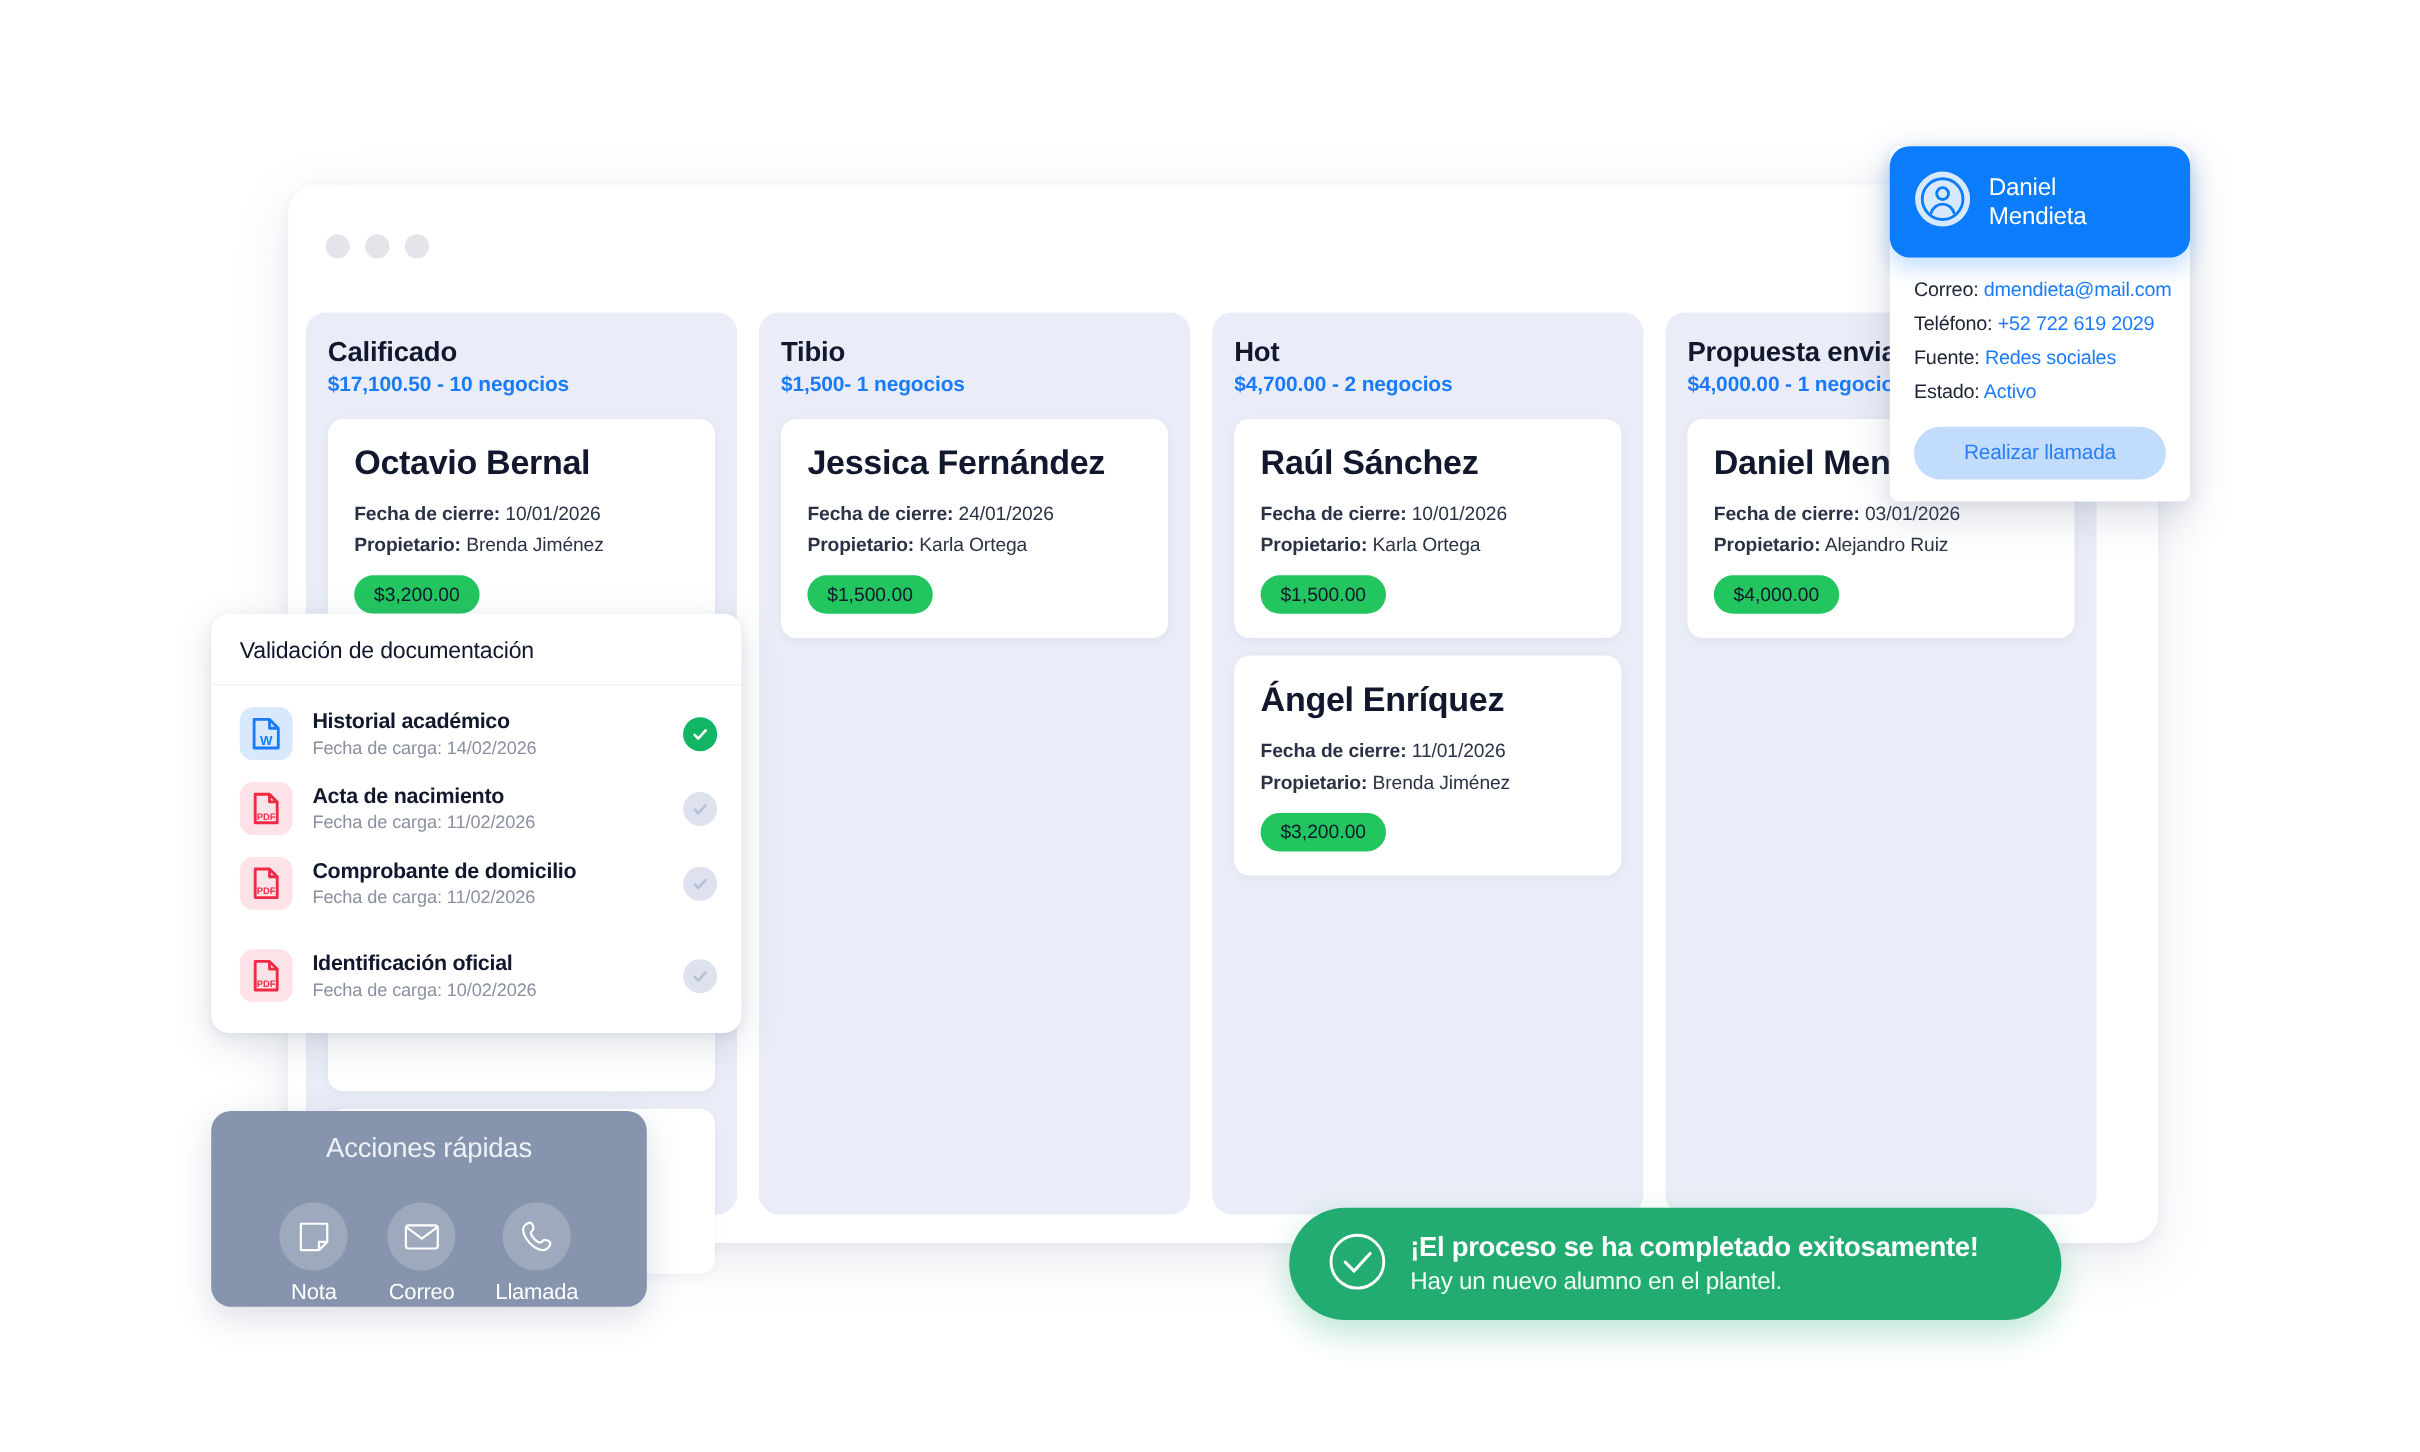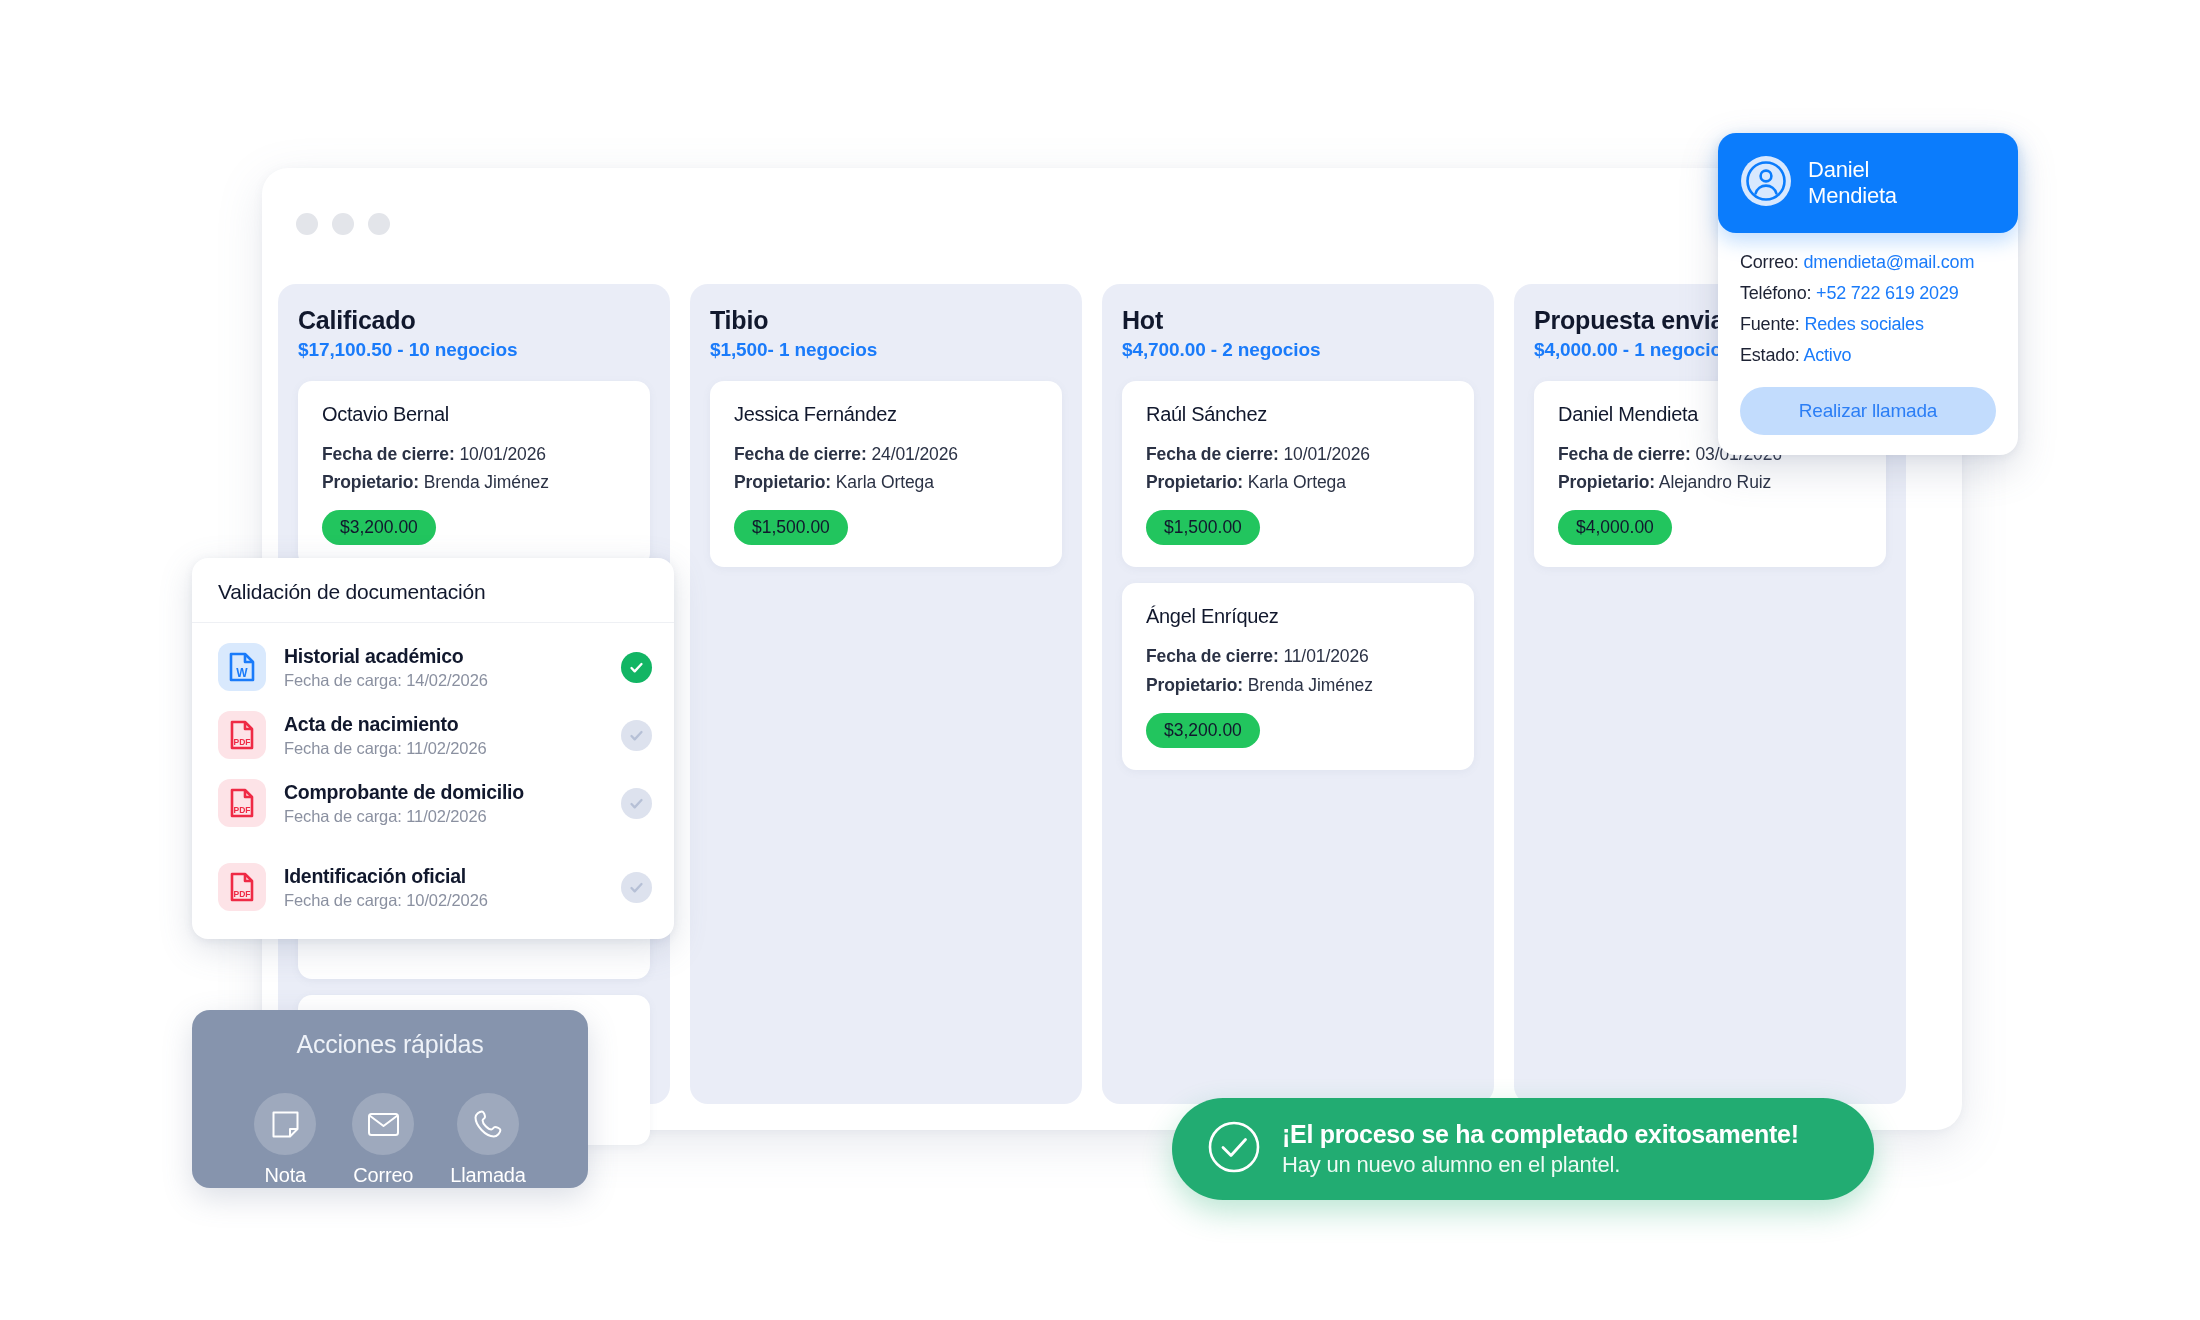--- a/index.html
+++ b/index.html
@@ -43,21 +43,21 @@
     font-size: 19px; font-weight: 600; color: #1a7bfa;
     margin-top: 4px; letter-spacing: -.1px;
   }
   .cards { margin-top: 20px; display: flex; flex-direction: column; gap: 16px; }
   .deal-card {
     background: #ffffff; border-radius: 14px;
     padding: 22px 24px 22px 24px;
     box-shadow: 0 2px 8px rgba(100,112,140,.07);
   }
   .deal-name {
-    font-size: 20px; font-weight: 400; color: #11182d;
+    font-size: 31px; font-weight: 700; color: #11182d;
     letter-spacing: -.3px; margin-bottom: 14px;
   }
   .deal-line {
     font-size: 17.5px; color: #2b3245; line-height: 1.62;
     letter-spacing: -.1px;
   }
   .deal-line b { font-weight: 600; }
   .amount {
     display: inline-block; margin-top: 14px;
     background: #22c55e; color: #11182d;
@@ -123,22 +123,22 @@
   .quick-circle {
     width: 62px; height: 62px; border-radius: 50%;
     background: rgba(255,255,255,.20);
     display: flex; align-items: center; justify-content: center;
   }
   .quick-label { color: #ffffff; font-size: 20px; letter-spacing: -.2px; }
 
   
   .contact {
     position: absolute; left: 1718px; top: 133px;
-    width: 300px;
-    background: #ffffff; border-radius: 18px;
+    width: 273px;
+    background: #ffffff; border-radius: 8px;
     box-shadow: 0 14px 38px rgba(96,110,140,.22), 0 2px 10px rgba(96,110,140,.10);
   }
   .contact-head {
     background: #0b7cfc; border-radius: 18px;
     padding: 22px 22px 22px 22px;
     display: flex; align-items: center; gap: 16px;
     box-shadow: 0 8px 20px rgba(11,124,252,.26);
   }
   .contact-avatar { flex: 0 0 52px; }
   .contact-name {

